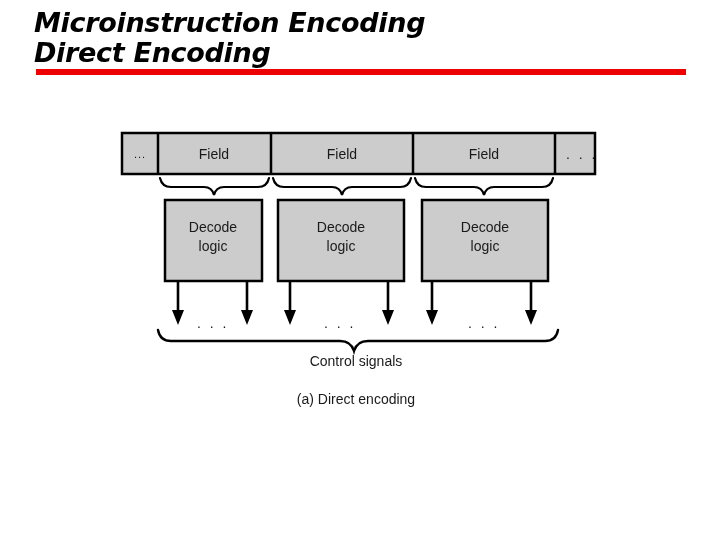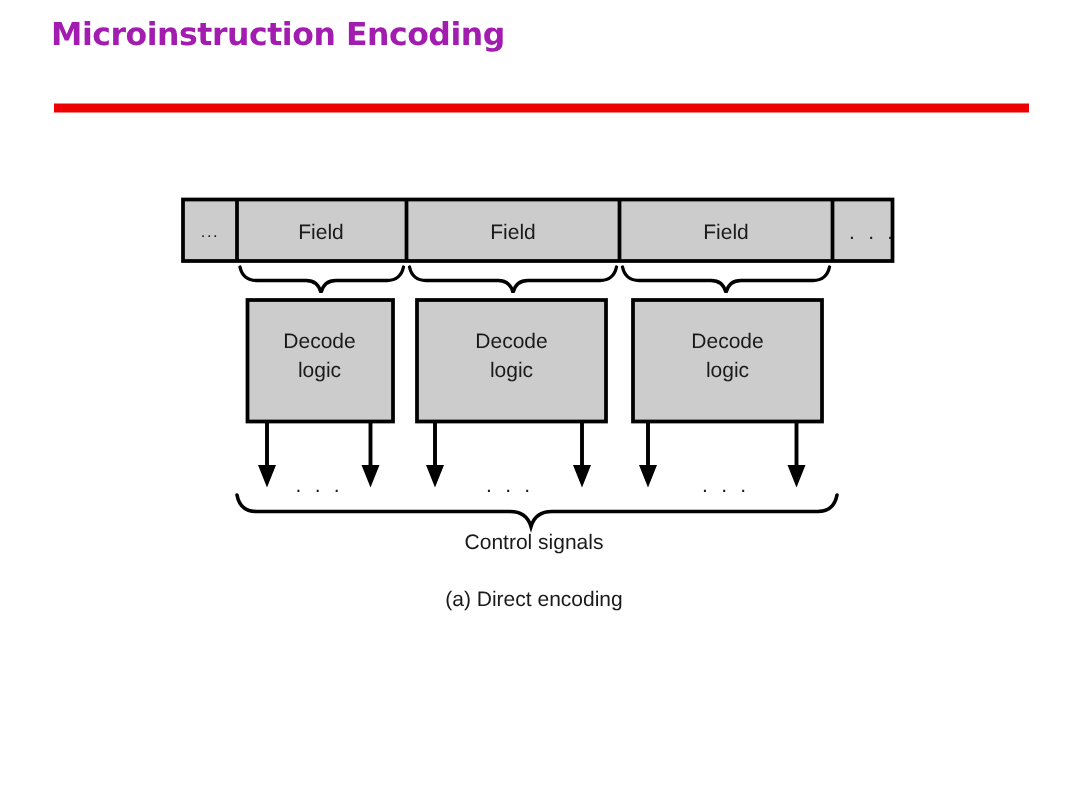--- a/index.html
+++ b/index.html
@@ -18,25 +18,26 @@
   
   #title-block {
     position: absolute;
     left: 34px;
     top: 8px;
     width: 660px;
   }
   .title-line {
     font-family: "DejaVu Sans", sans-serif;
     font-weight: bold;
-    font-size: 21px;
+    font-size: 27px;
     line-height: 30px;
     letter-spacing: -0.3px;
-    color: #a21caf;
+    color: #000000;
     white-space: nowrap;
+    font-style: italic;
   }
   #title-rule {
     position: absolute;
     left: 36px;
     top: 69px;
     width: 650px;
     height: 6px;
     background: #ee0000;
   }
 
@@ -61,20 +62,21 @@
   .ellipsis-mid { font-size: 14px; letter-spacing: 2.5px; }
   .box-label { font-size: 14px; }
   .caption { font-size: 14px; }
   .sub-caption { font-size: 14px; }
 </style>
 </head>
 <body>
 
 <div id="title-block">
   <div class="title-line">Microinstruction Encoding</div>
+  <div class="title-line">Direct Encoding</div>
 </div>
 <div id="title-rule"></div>
 
 <div id="figure">
   <svg width="720" height="540" viewBox="0 0 720 540" xmlns="http://www.w3.org/2000/svg">
 
     <g>
 
       <rect x="122" y="133" width="473" height="41" fill="#cccccc" stroke="#000000" stroke-width="2.5"></rect>
 

